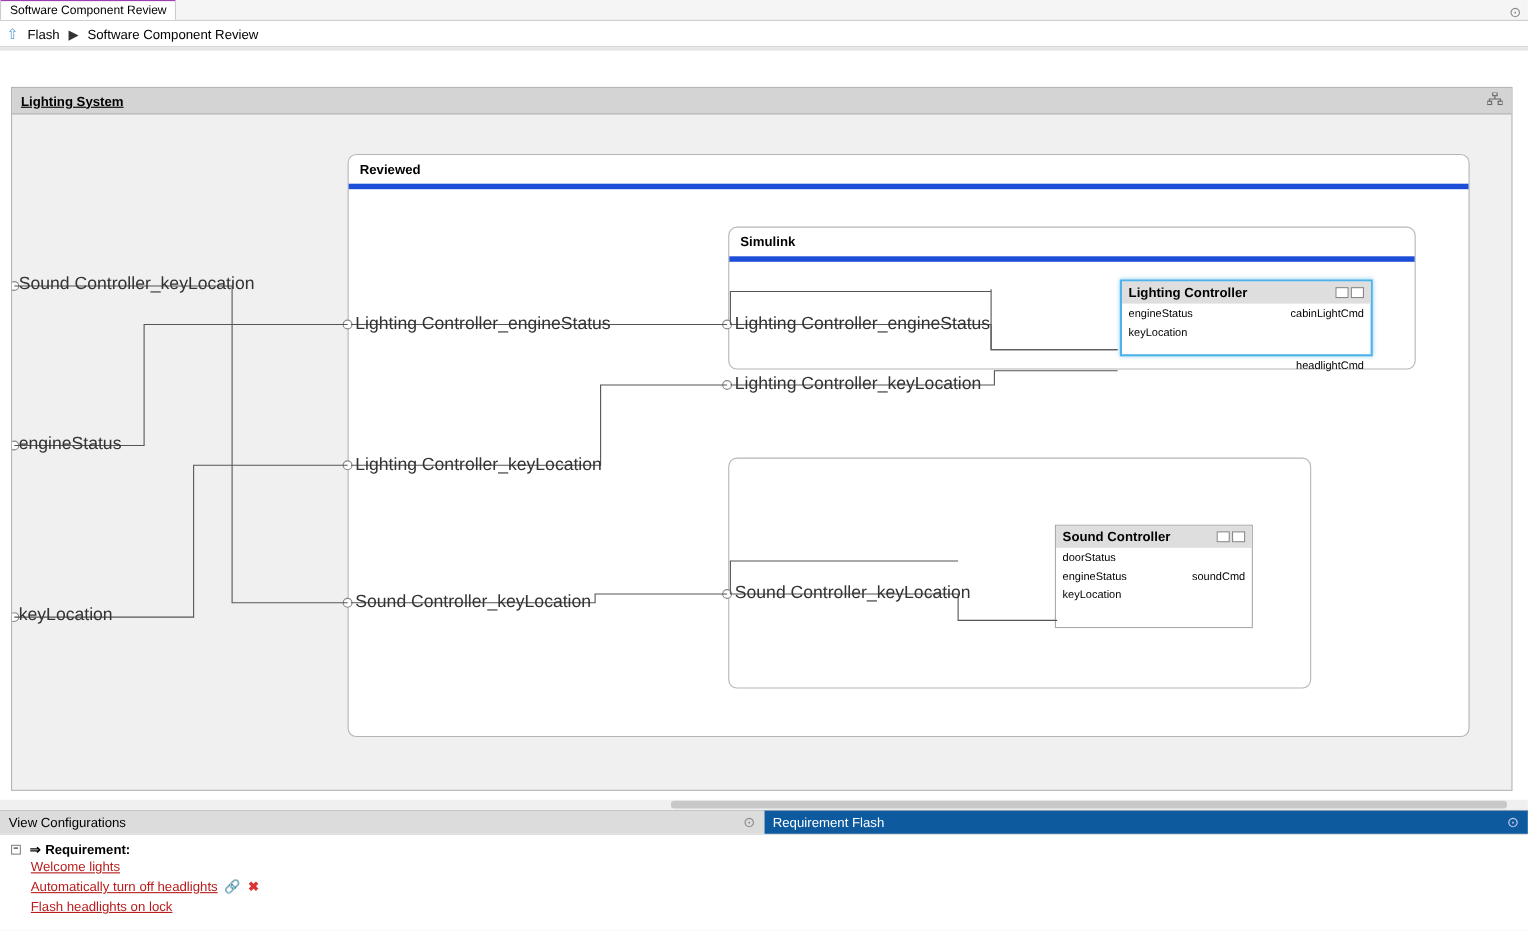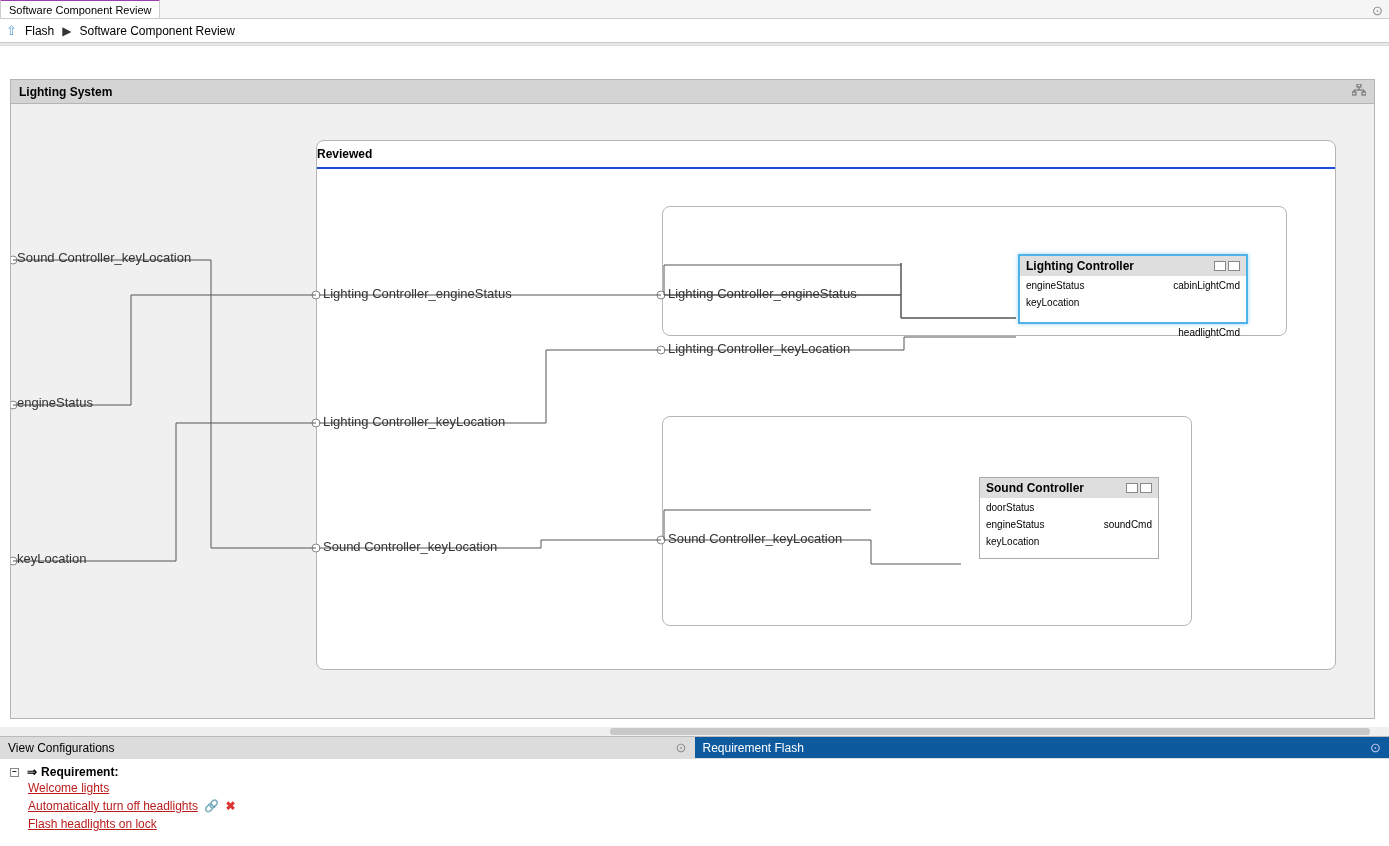--- a/index.html
+++ b/index.html
@@ -11,42 +11,42 @@
 .tab-close { margin-left: auto; color: #888; cursor: pointer; position: absolute; right: 6px; font-size: 13px; }
 
 
 .breadcrumb { height: 24px; border-bottom: 1px solid #ccc; display: flex; align-items: center; padding: 0 6px; gap: 8px; font-size: 12px; }
 .breadcrumb .home { color: #5aa0d8; font-size: 13px; }
 .breadcrumb .sep { color: #333; }
 .hr-thick { height: 3px; background: #e8e8e8; border-bottom: 1px solid #ddd; }
 
 
 .canvas-wrap { position: relative; height: 690px; background: #fff; }
-.canvas { position: absolute; left: 10px; top: 33px; width: 1365px; height: 640px; border: 1px solid #b5b5b5; background: #f0f0f0; }
+.canvas { position: absolute; left: 10px; top: 33px; width: 1365px; height: 640px; border: 1px solid #b5b5b5; background: #f0f0f0; text-decoration: underline; }
 
 
 .group-header { background: #d4d4d4; border-bottom: 1px solid #b5b5b5; padding: 4px 8px; font-weight: bold; font-size: 12px; display: flex; align-items: center; }
 .group-header .hicon { margin-left: auto; color: #888; font-size: 13px; }
 
 
 .group { position: absolute; border: 1px solid #b5b5b5; border-radius: 8px; background: #fff; }
-.group-title { padding: 6px 0; font-weight: bold; font-size: 12px; border-bottom: 2px solid #1d4ed8; }
+.group-title { padding: 6px 10px; font-weight: bold; font-size: 12px; border-bottom: 5px solid #1d4ed8; }
 
 
 .ctrl { position: absolute; border: 1px solid #aaa; background: #fff; }
 .ctrl.highlight { border: 2px solid #4fb3e8; box-shadow: 0 0 4px rgba(79,179,232,.6); }
 .ctrl-head { background: #dedede; padding: 3px 6px; font-weight: bold; font-size: 12px; display: flex; align-items: center; gap: 3px; }
 .ctrl-head .cicons { margin-left: auto; display: flex; gap: 2px; }
 .ctrl-head .cicon { width: 12px; height: 10px; border: 1px solid #888; background: #fff; }
 .ctrl-body { padding: 4px 6px; display: flex; justify-content: space-between; font-size: 10px; }
 .ctrl-col { display: flex; flex-direction: column; gap: 6px; }
 
 
 .wires { position: absolute; left: 0; top: 0; width: 100%; height: 100%; pointer-events: none; }
-.lbl { position: absolute; font-size: 13px; color: #333; background: transparent; white-space: nowrap; }
+.lbl { position: absolute; font-size: 16px; color: #333; background: transparent; white-space: nowrap; }
 
 
 .hscroll { position: absolute; bottom: 0; left: 0; right: 0; height: 9px; background: #f0f0f0; }
 .hscroll-thumb { position: absolute; left: 610px; width: 760px; height: 7px; top: 1px; background: #c8c8c8; border-radius: 3px; }
 
 
 .panels { display: flex; height: 22px; }
 .panel-head { flex: 1; background: #dcdcdc; padding: 3px 8px; font-size: 12px; display: flex; align-items: center; border-top: 1px solid #bbb; }
 .panel-head.blue { background: #0d5a9e; color: #fff; }
 .panel-head .tgl { margin-left: auto; color: #888; font-size: 13px; }
@@ -90,20 +90,21 @@
             <rect x="10" y="8" width="4" height="3" fill="none" stroke="#666"></rect>
             <path d="M7 3 V6 M2 8 V6 H12 V8" fill="none" stroke="#666"></path>
           </svg>
       </span>
     </div>
 
     <div class="group" style="left:305px; top:60px; width:1020px; height:530px;">
       <div class="group-title">Reviewed</div>
 
       <div class="group" style="left:345px; top:65px; width:625px; height:130px;">
+        <div class="group-title">Simulink</div>
 
         <div class="ctrl highlight" style="left:355px; top:47px; width:230px; height:70px;">
           <div class="ctrl-head">
             <span>Lighting Controller</span>
             <span class="cicons">
                 <span class="cicon"></span>
                 <span class="cicon"></span>
               </span>
           </div>
           <div class="ctrl-body">
@@ -114,21 +115,21 @@
             <div class="ctrl-col" style="text-align:right;gap:36px;">
               <span>cabinLightCmd</span>
               <span>headlightCmd</span>
             </div>
           </div>
         </div>
       </div>
 
       <div class="group" style="left:345px; top:275px; width:530px; height:210px;">
 
-        <div class="ctrl" style="left:316px; top:60px; width:180px; height:82px;">
+        <div class="ctrl" style="left:296px; top:60px; width:180px; height:94px;">
           <div class="ctrl-head">
             <span>Sound Controller</span>
             <span class="cicons">
                 <span class="cicon"></span>
                 <span class="cicon"></span>
               </span>
           </div>
           <div class="ctrl-body">
             <div class="ctrl-col">
               <span>doorStatus</span>

